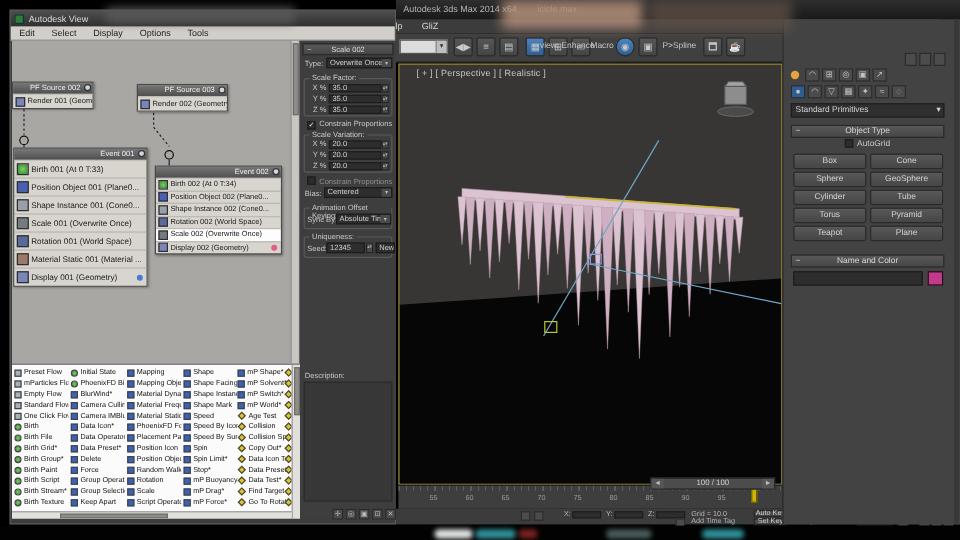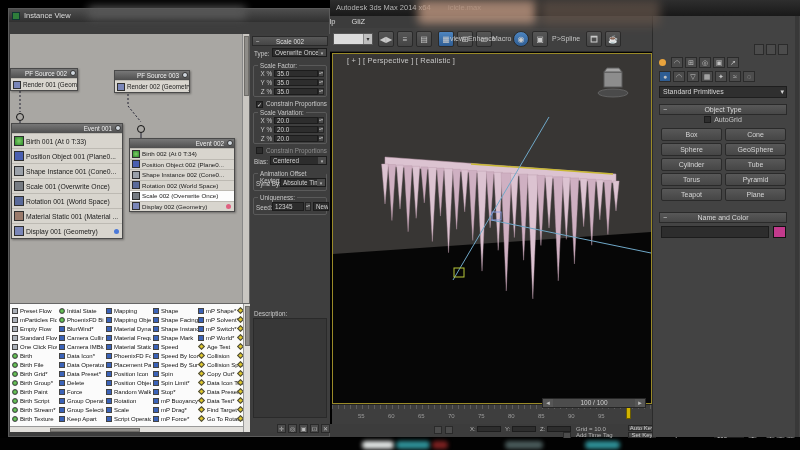--- a/index.html
+++ b/index.html
@@ -282,21 +282,24 @@
     <span>Name and Color</span>
   </div>
   <div id="name-field" class="abs"></div>
   <div id="color-swatch" class="abs" style="background:#c23a8c"></div>
   <div id="cp-scroll" class="abs"></div>
 </div>
 
 <div id="pv" class="abs">
   <div id="pv-title" class="abs">
     <div id="pv-title-ico" class="abs"></div>
-    <span style="position:absolute;left:15px">Instance View</span>
+    <span style="position:absolute;left:15px">Autodesk View</span>
+  </div>
+  <div id="pv-menu" class="abs">
+    <span><span class="mi">Edit</span><span class="mi">Select</span><span class="mi">Display</span><span class="mi">Options</span><span class="mi">Tools</span></span>
   </div>
 
   <div id="pv-canvas" class="abs">
     <svg width="240" height="269" style="position:absolute;left:0;top:0">
       <path d="M10,57 L10,78" stroke="#223" stroke-width="1" stroke-dasharray="2,2" fill="none"></path>
       <circle cx="10" cy="83" r="3.5" stroke="#111" fill="none"></circle>
       <path d="M10,87 L10,89" stroke="#223" stroke-width="1" fill="none"></path>
       <path d="M118,60 L118,72 L131,88" stroke="#223" stroke-width="1" stroke-dasharray="2,2" fill="none"></path>
       <circle cx="131" cy="95" r="3.5" stroke="#111" fill="none"></circle>
       <path d="M131,99 L131,104" stroke="#223" stroke-width="1" fill="none"></path>

